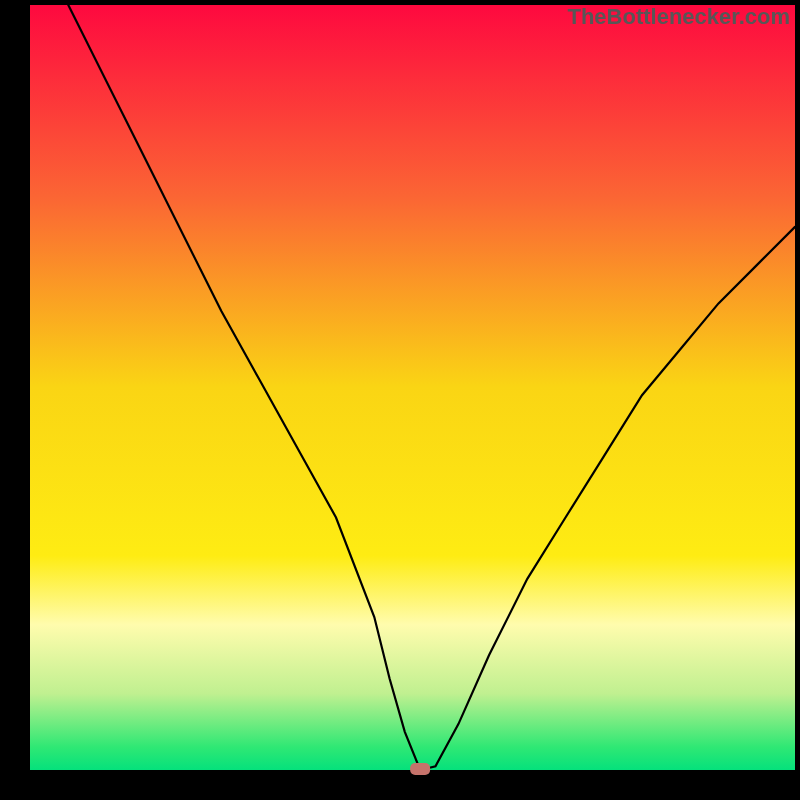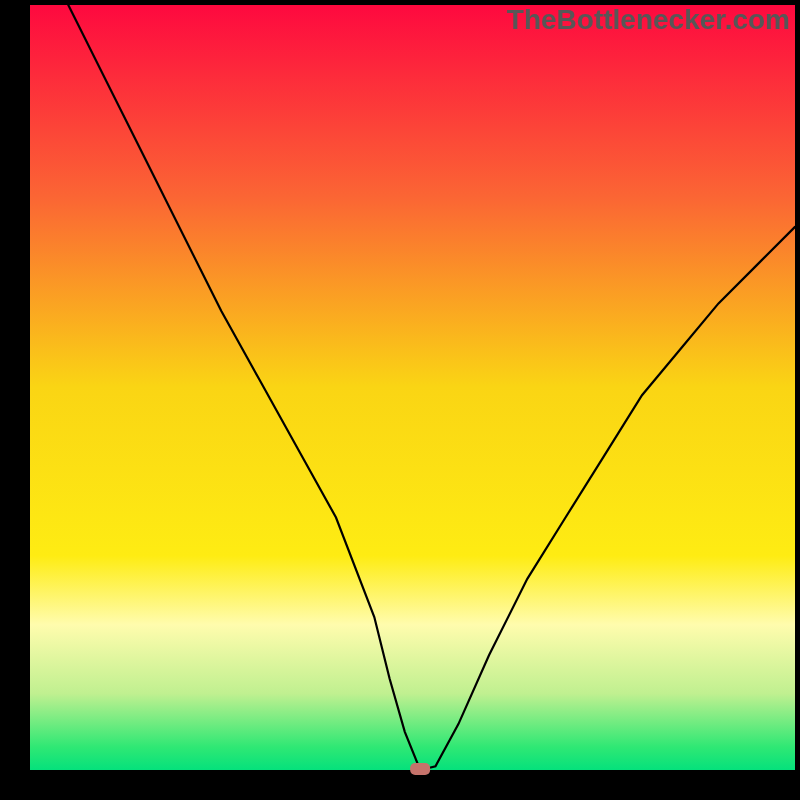--- a/index.html
+++ b/index.html
@@ -15,21 +15,21 @@
     position: absolute;
     top: 0;
     left: 0;
     width: 800px;
     height: 800px;
   }
   .watermark {
     position: absolute;
     top: 4px;
     right: 10px;
-    font-size: 28px;
+    font-size: 22px;
     font-weight: bold;
     color: #575757;
     z-index: 10;
     letter-spacing: 0px;
   }
   svg { display: block; }
 </style>
 </head>
 <body>
 

